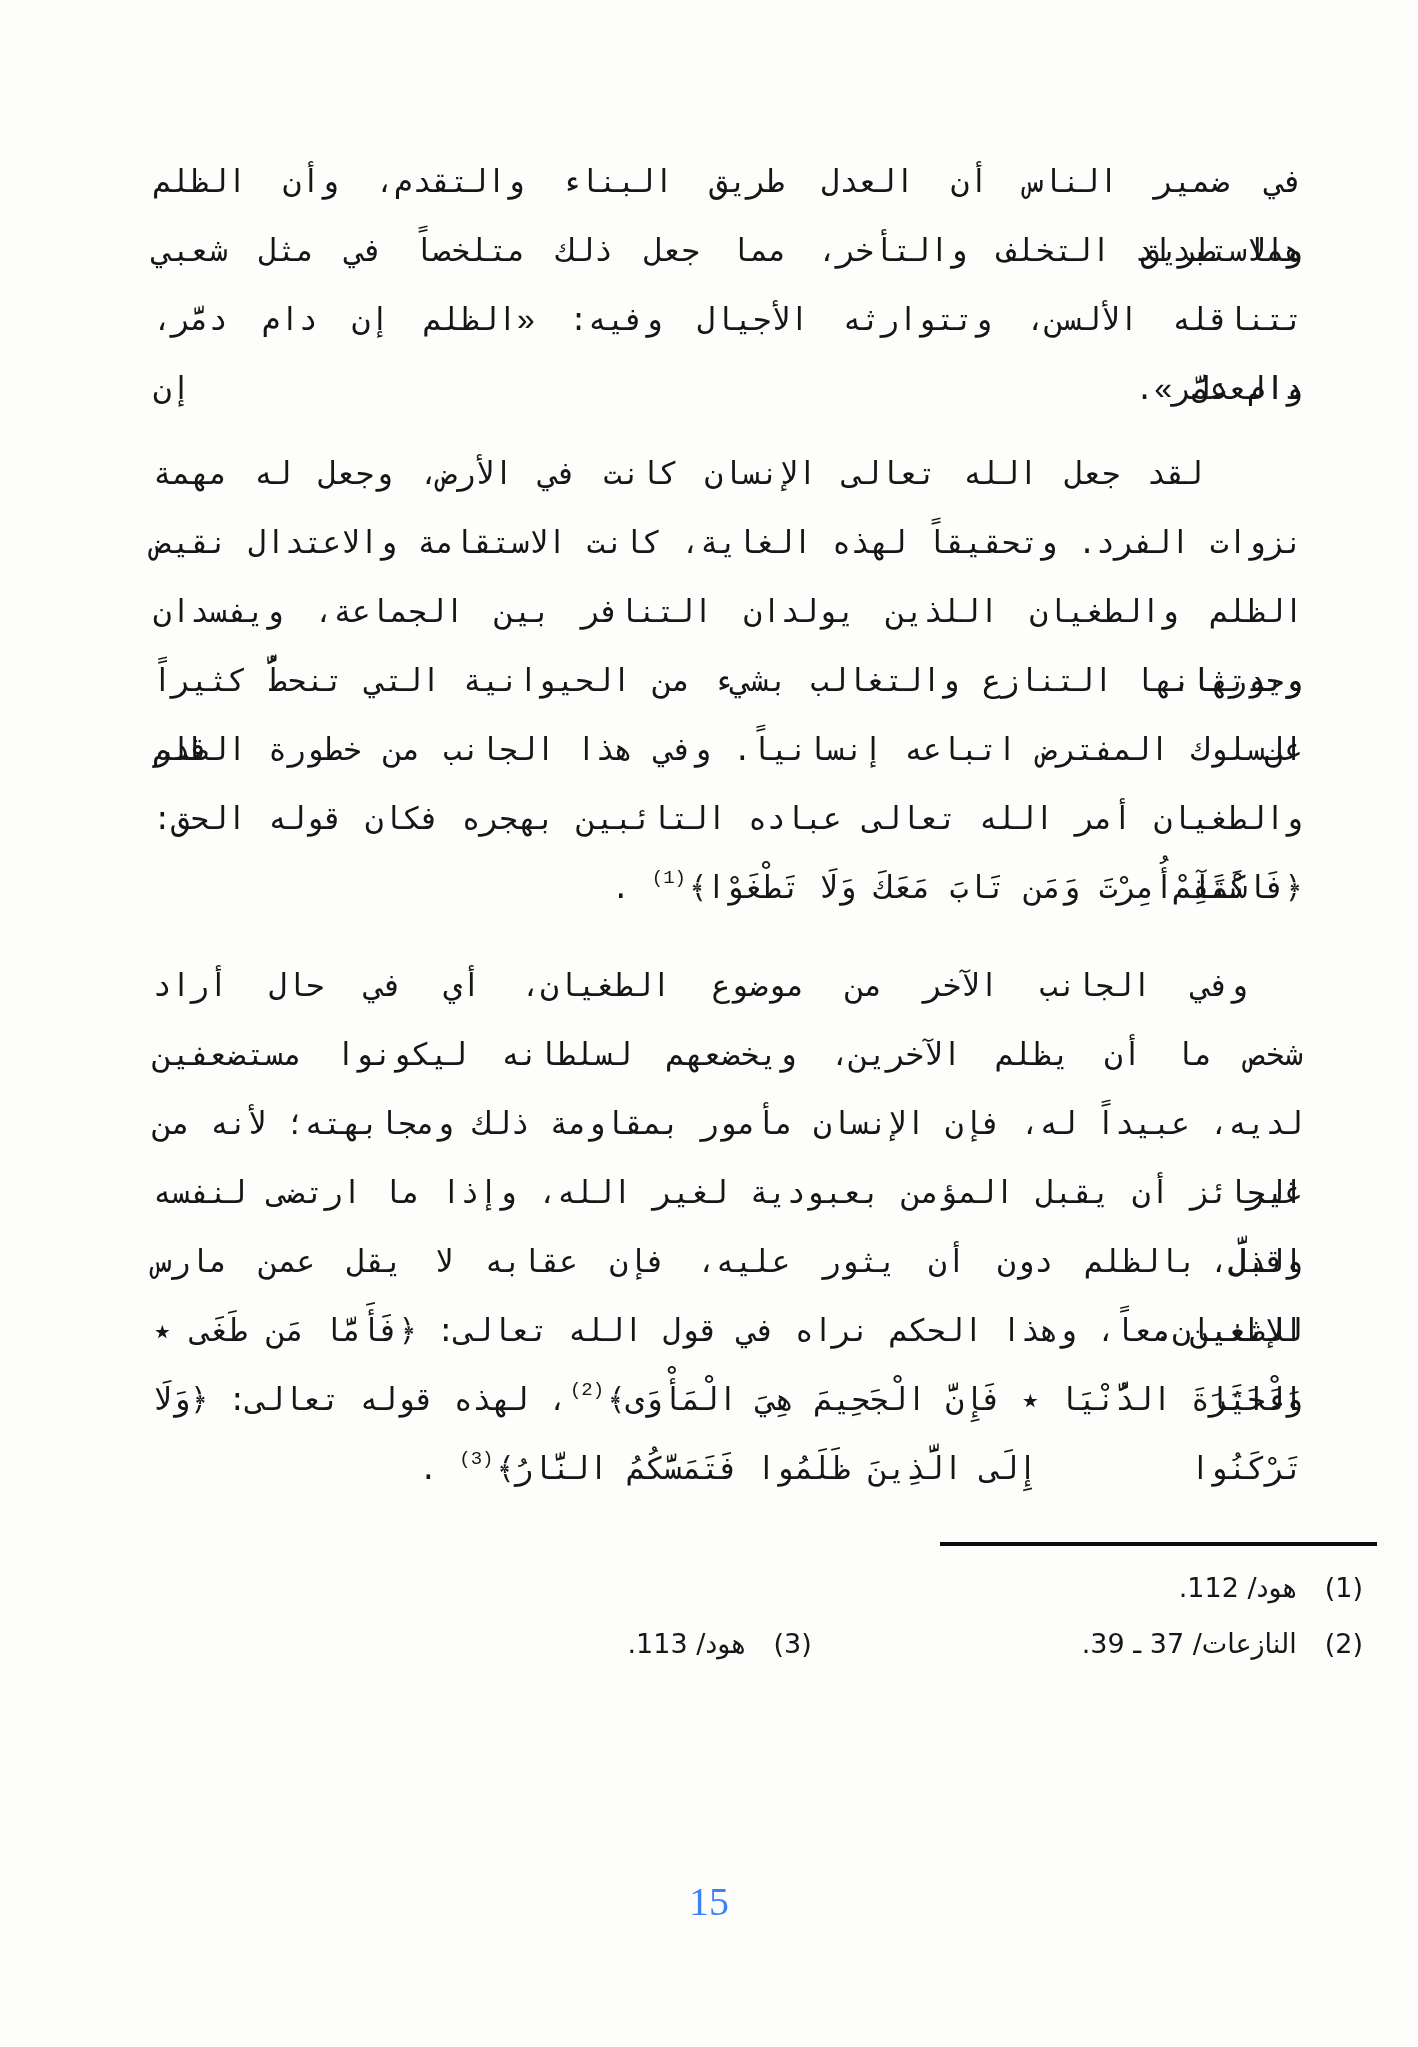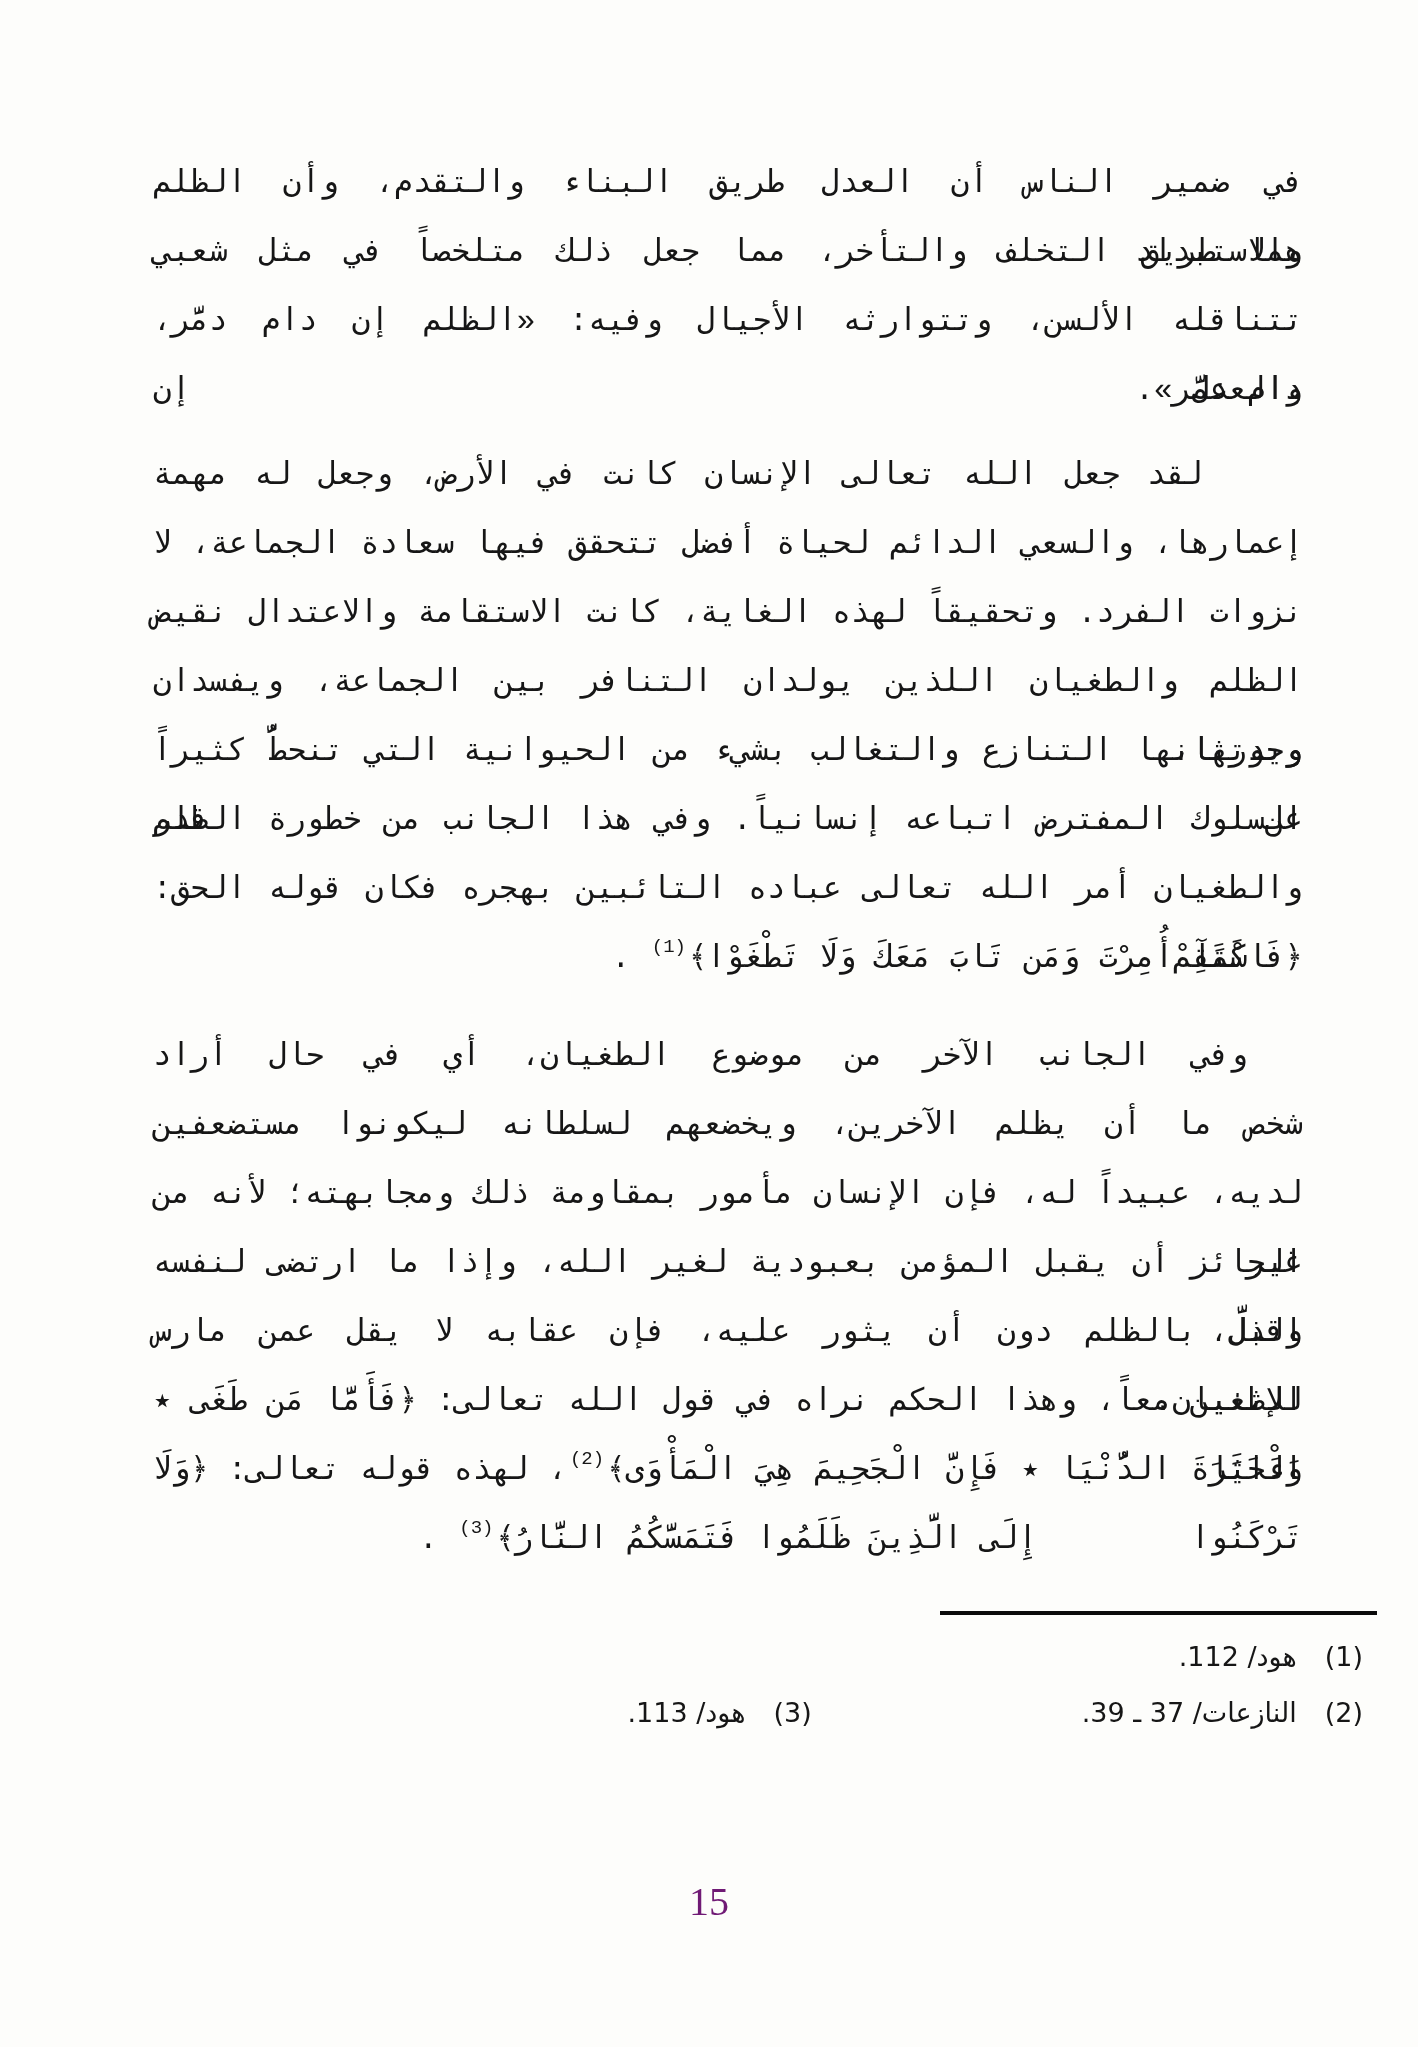--- a/index.html
+++ b/index.html
@@ -74,36 +74,35 @@
   .fn-item-3 { margin-right: 270px; }
   .page-number {
     position: absolute;
     top: 1878px;
     left: 0;
     right: 0;
     text-align: center;
     direction: ltr;
     font-family: "Liberation Serif", "DejaVu Serif", serif;
     font-size: 40px;
-    color: #701a75;
+    color: #3b82f6;
   }
 </style>
 </head>
 <body>
 
 <div class="page">
 
   <main class="body-text">
 
   <div class="line justify"><span>في ضمير الناس أن العدل طريق البناء والتقدم، وأن الظلم والاستبداد</span></div>
       <div class="line justify"><span>هما طريق التخلف والتأخر، مما جعل ذلك متلخصاً في مثل شعبي</span></div>
       <div class="line justify"><span>تتناقله الألسن، وتتوارثه الأجيال وفيه: «الظلم إن دام دمَّر، والعدل إن</span></div>
       <div class="line end"><span>دام عمَّر».</span></div>
       <div class="line justify indent-lg gap-p"><span>لقد جعل الله تعالى الإنسان كانت في الأرض، وجعل له مهمة</span></div>
-      <div class="line justify"><span>إعمارها، والسعي الدائم لحياة أفضل تتحقق فيها سعادة الجماعة، لا</span></div>
       <div class="line justify"><span>نزوات الفرد. وتحقيقاً لهذه الغاية، كانت الاستقامة والاعتدال نقيض</span></div>
       <div class="line justify"><span>الظلم والطغيان اللذين يولدان التنافر بين الجماعة، ويفسدان وحدتها،</span></div>
       <div class="line justify"><span>ويورثانها التنازع والتغالب بشيء من الحيوانية التي تنحطُّ كثيراً عن قدر</span></div>
       <div class="line justify"><span>السلوك المفترض اتباعه إنسانياً. وفي هذا الجانب من خطورة الظلم</span></div>
       <div class="line justify"><span>والطغيان أمر الله تعالى عباده التائبين بهجره فكان قوله الحق: ﴿فَاسْتَقِمْ</span></div>
       <div class="line end indent-sm"><span>كَمَآ أُمِرْتَ وَمَن تَابَ مَعَكَ وَلَا تَطْغَوْا﴾</span><sup>(1)</sup><span> .</span></div>
       <div class="line justify indent-sm gap-p2"><span>وفي الجانب الآخر من موضوع الطغيان، أي في حال أراد</span></div>
       <div class="line justify"><span>شخص ما أن يظلم الآخرين، ويخضعهم لسلطانه ليكونوا مستضعفين</span></div>
       <div class="line justify"><span>لديه، عبيداً له، فإن الإنسان مأمور بمقاومة ذلك ومجابهته؛ لأنه من غير</span></div>
       <div class="line justify"><span>الجائز أن يقبل المؤمن بعبودية لغير الله، وإذا ما ارتضى لنفسه الذلَّ،</span></div>

